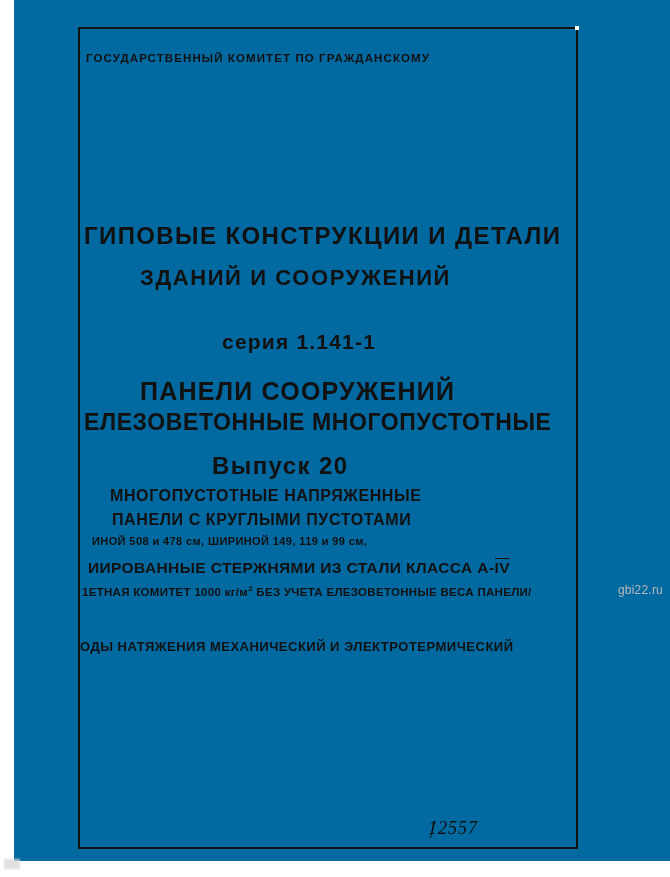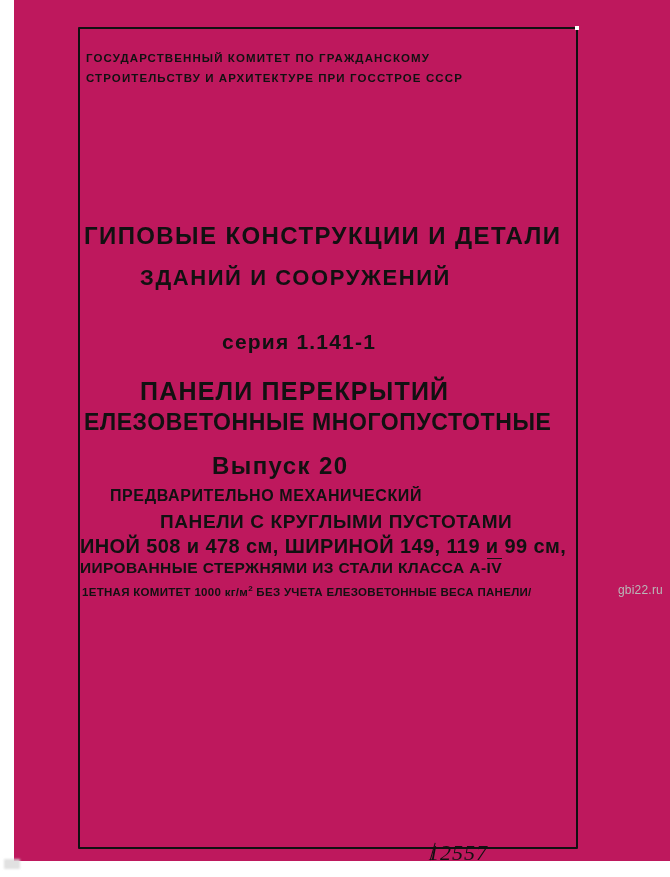--- a/index.html
+++ b/index.html
@@ -15,21 +15,21 @@
     overflow: hidden;
   }
 
   
   #scan-page {
     position: absolute;
     left: 0;
     top: 0;
     width: 670px;
     height: 877px;
-    background: #be185d;
+    background: #0369a1;
   }
 
   
   .scan-edge-left {
     position: absolute;
     left: 0;
     top: 0;
     width: 14px;
     height: 877px;
     background: #ffffff;
@@ -136,35 +136,36 @@
 
   #desc-line-1 {
     left: 110px;
     top: 487px;
     font-size: 16px;
     letter-spacing: .6px;
   }
   #desc-line-2 {
     left: 112px;
     top: 511px;
-    font-size: 19px;
+    font-size: 16px;
     letter-spacing: .6px;
-    margin-left: 48px;
   }
   #desc-line-3 {
     left: 80px;
     top: 535px;
-    font-size: 20px;
+    font-size: 11px;
     letter-spacing: .4px;
+    padding-left: 12px;
   }
   #desc-line-4 {
     left: 80px;
     top: 559px;
     font-size: 15.5px;
     letter-spacing: .4px;
+    padding-left: 8px;
   }
   #desc-line-5 {
     left: 82px;
     top: 584px;
     font-size: 11.5px;
     letter-spacing: .3px;
   }
   #desc-line-6 {
     left: 80px;
     top: 639px;
@@ -180,22 +181,22 @@
 
   
   .overline-iv {
     border-top: 1.5px solid #111;
     padding-top: 0;
   }
 
   
   #bottom-number {
     left: 428px;
-    top: 840px;
-    font-size: 22px;
+    top: 818px;
+    font-size: 18px;
     letter-spacing: 1px;
     font-family: "Liberation Serif", serif;
     font-weight: normal;
     font-style: italic;
   }
   
   #bottom-number::before {
     content: "";
     position: absolute;
     left: 4px;
@@ -223,42 +224,42 @@
 
 <div id="scan-page">
 
   <div class="scan-edge-left"></div>
   <div class="scan-edge-bottom"></div>
   <div class="corner-smudge"></div>
 
   <div id="page-frame"></div>
 
   <div class="block" id="org-line-1">ГОСУДАРСТВЕННЫЙ КОМИТЕТ ПО ГРАЖДАНСКОМУ</div>
-  <div class="block" id="org-line-2">СТРОИТЕЛЬСТВУ И АРХИТЕКТУРЕ ПРИ ГОССТРОЕ  СССР</div>
 
   <div class="block" id="title-line-1">ГИПОВЫЕ КОНСТРУКЦИИ  И  ДЕТАЛИ</div>
   <div class="block" id="title-line-2">ЗДАНИЙ  И  СООРУЖЕНИЙ</div>
 
   <div class="block" id="series-line">серия 1.141-1</div>
 
-  <div class="block" id="product-line-1">ПАНЕЛИ ПЕРЕКРЫТИЙ</div>
+  <div class="block" id="product-line-1">ПАНЕЛИ СООРУЖЕНИЙ</div>
   <div class="block" id="product-line-2">ЕЛЕЗОВЕТОННЫЕ МНОГОПУСТОТНЫЕ</div>
 
   <div class="block" id="issue-line">Выпуск  20</div>
 
-  <div class="block" id="desc-line-1">ПРЕДВАРИТЕЛЬНО  МЕХАНИЧЕСКИЙ</div>
+  <div class="block" id="desc-line-1">МНОГОПУСТОТНЫЕ  НАПРЯЖЕННЫЕ</div>
   <div class="block" id="desc-line-2">ПАНЕЛИ  С КРУГЛЫМИ ПУСТОТАМИ</div>
   <div class="block" id="desc-line-3">ИНОЙ 508 и 478 см, ШИРИНОЙ  149,  119  и 99 см,</div>
 
   <div class="block" id="desc-line-4">
     <span>ИИРОВАННЫЕ СТЕРЖНЯМИ  ИЗ СТАЛИ КЛАССА А-</span><span class="overline-iv">IV</span>
   </div>
 
   <div class="block" id="desc-line-5">
     <span>1ЕТНАЯ КОМИТЕТ 1000 кг/м</span><span class="sup">2</span><span> БЕЗ УЧЕТА ЕЛЕЗОВЕТОННЫЕ ВЕСА ПАНЕЛИ/</span>
   </div>
 
+  <div class="block" id="desc-line-6">ОДЫ НАТЯЖЕНИЯ  МЕХАНИЧЕСКИЙ И ЭЛЕКТРОТЕРМИЧЕСКИЙ</div>
 
   <div class="block" id="bottom-number">12557</div>
 
   <div id="watermark">gbi22.ru</div>
 
 </div>
 
 </body></html>

